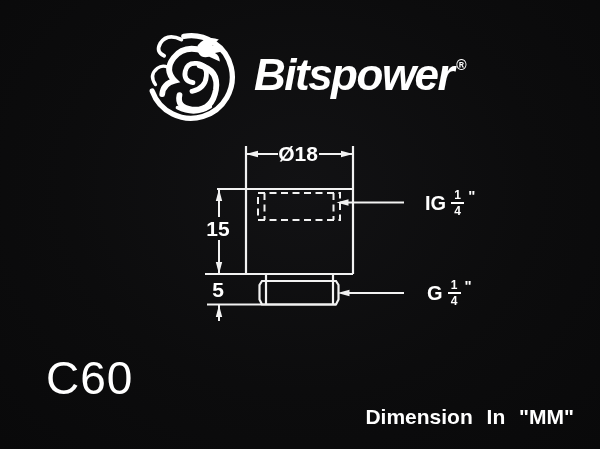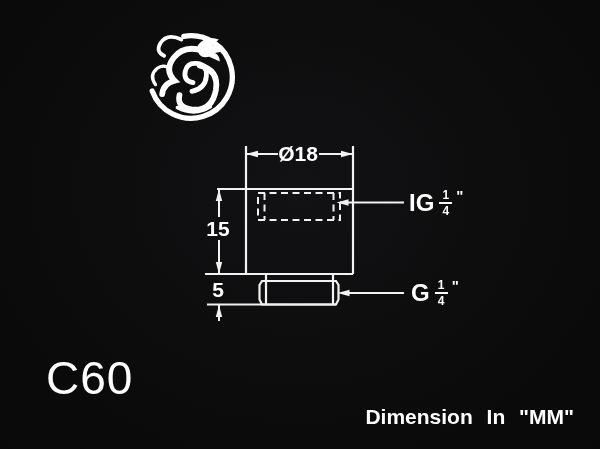--- a/index.html
+++ b/index.html
@@ -14,21 +14,21 @@
     position:absolute; left:254px; top:50px;
     font-size:44px; font-weight:bold; font-style:italic;
     letter-spacing:-1.5px; white-space:nowrap;
   }
   .registered { font-size:14px; font-style:normal; vertical-align:20px; margin-left:3px; letter-spacing:0; }
   
   .drawing-svg { position:absolute; left:0; top:0; }
   .drawing-svg text { font-family:"Liberation Sans", sans-serif; font-weight:bold; fill:#ffffff; }
   
   .thread-label { position:absolute; display:flex; align-items:center; font-weight:bold; white-space:nowrap; }
-  .thread-label .prefix { font-size:24px; line-height:1; }
+  .thread-label .prefix { font-size:20px; line-height:1;margin-left:16px; }
   .frac { display:inline-flex; flex-direction:column; align-items:center; line-height:1; margin-left:5px; }
   .frac .num, .frac .den { font-size:12px; font-weight:bold; }
   .frac .bar { width:13px; height:2px; background:#fff; margin:1px 0; }
   .unit { font-size:15px; margin-left:4px; align-self:flex-start; margin-top:-2px; }
   
   .model { position:absolute; left:46px; top:351px; font-size:46px; font-weight:normal; letter-spacing:1px; }
   .dimension-note { position:absolute; right:26px; top:405px; font-size:21px; font-weight:bold; word-spacing:8px; white-space:nowrap; }
 </style>
 </head>
 <body>
@@ -43,20 +43,21 @@
     </g>
     <g fill="none" stroke="#ffffff" stroke-linecap="round">
       <path d="M63 25 q-20 -7 -31 7 q-10 13 1 24 q-12 3 -13 14" stroke-width="6"></path>
       <path d="M38 71 q-3 13 13 15 q21 2 25 -21 q3 -20 -17 -25" stroke-width="6"></path>
       <path d="M52 58 q-10 -2 -8 -12 q2 -9 12 -8 q11 1 10 13 q-1 13 -15 16" stroke-width="5"></path>
       <path d="M36 84 q18 9 34 -1" stroke-width="4"></path>
     </g>
     <path d="M57 19 q9 -11 22 -6 l-7 6 q9 0 13 6 l-10 2 q5 3 5 9 l-11 -5 q-13 3 -12 -12 z" fill="#ffffff" stroke="none"></path>
   </svg>
 
+  <div class="wordmark"><span>Bitspower</span><span class="registered">®</span></div>
 
   <svg class="drawing-svg" width="600" height="449" viewBox="0 0 600 449" aria-hidden="true">
     <g stroke="#f2f2f2" stroke-width="2.2" fill="none">
 
       <line x1="246" y1="146" x2="246" y2="274"></line>
       <line x1="353" y1="146" x2="353" y2="274"></line>
 
       <line x1="217" y1="189" x2="353" y2="189"></line>
 
       <line x1="205" y1="274" x2="353" y2="274"></line>

